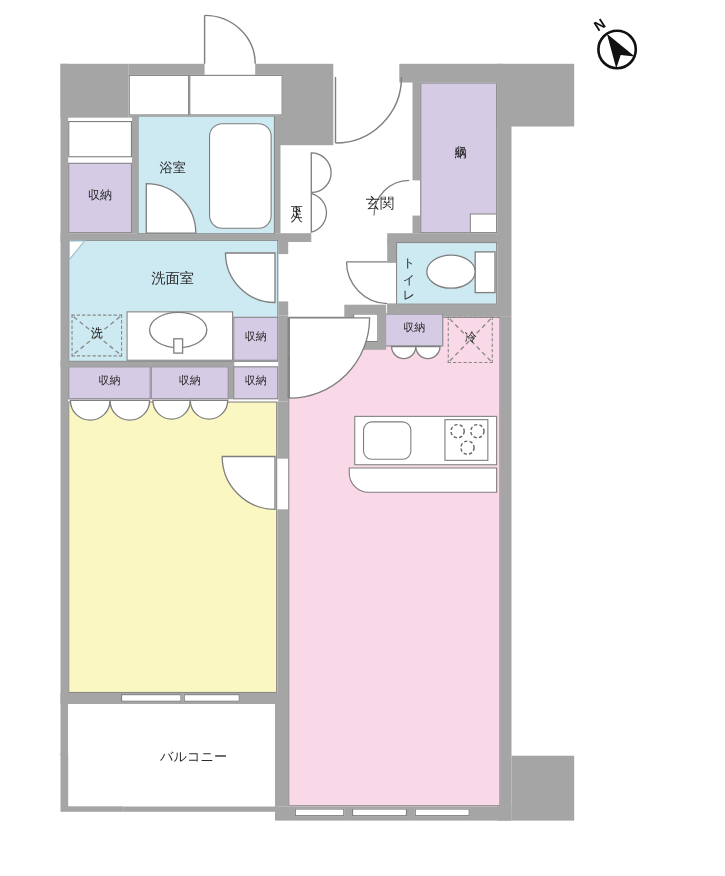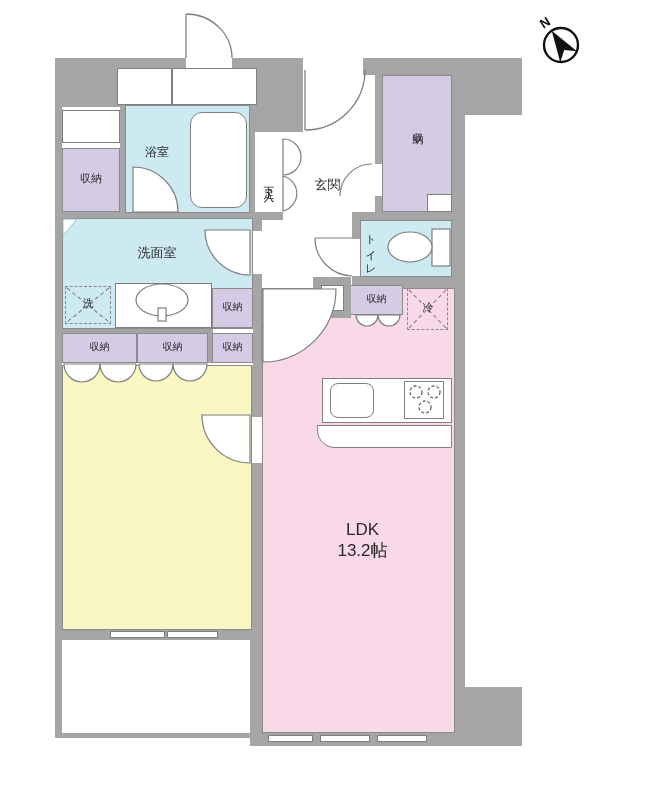--- a/index.html
+++ b/index.html
@@ -173,30 +173,30 @@
 
     <g>
       <circle cx="561" cy="45" r="17" fill="none" stroke="#111" stroke-width="2.4"></circle>
       <g transform="rotate(-33 561 45)">
         <polygon points="561,28 571,59 561,51 551,59" fill="#111"></polygon>
       </g>
       <text id="north-n" x="540" y="27" transform="rotate(-33 545 22)" font-size="13" font-weight="bold" fill="#111" font-family="Liberation Sans, sans-serif">N</text>
     </g>
   </svg>
 
-  <div class="lbl" style="left:300px;top:515px;width:125px;height:50px;font-size:17px">
-    <div class="center-text"><span>LDK</span><br><span>13.2帖</span></div>
+  <div class="lbl" style="left:120px;top:678px;width:112px;height:20px;font-size:12px">
+    <span>バルコニー</span>
   </div>
   <div class="lbl" style="left:128px;top:142px;width:58px;height:20px;font-size:12px">
     <span>浴室</span>
   </div>
   <div class="lbl" style="left:112px;top:243px;width:90px;height:20px;font-size:13px">
     <span>洗面室</span>
   </div>
-  <div class="lbl" style="left:300px;top:175px;width:55px;height:20px;font-size:13px">
+  <div class="lbl" style="left:318px;top:175px;width:55px;height:20px;font-size:13px">
     <span>玄関</span>
   </div>
   <div class="lbl vert" style="left:258px;top:145px;width:20px;height:72px;font-size:11px">
     <span>下足入</span>
   </div>
   <div class="lbl vert" style="left:361px;top:222px;width:18px;height:54px;font-size:11px">
     <span>トイレ</span>
   </div>
   <div class="lbl" style="left:64px;top:170px;width:54px;height:18px;font-size:11px">
     <span>収納</span>

